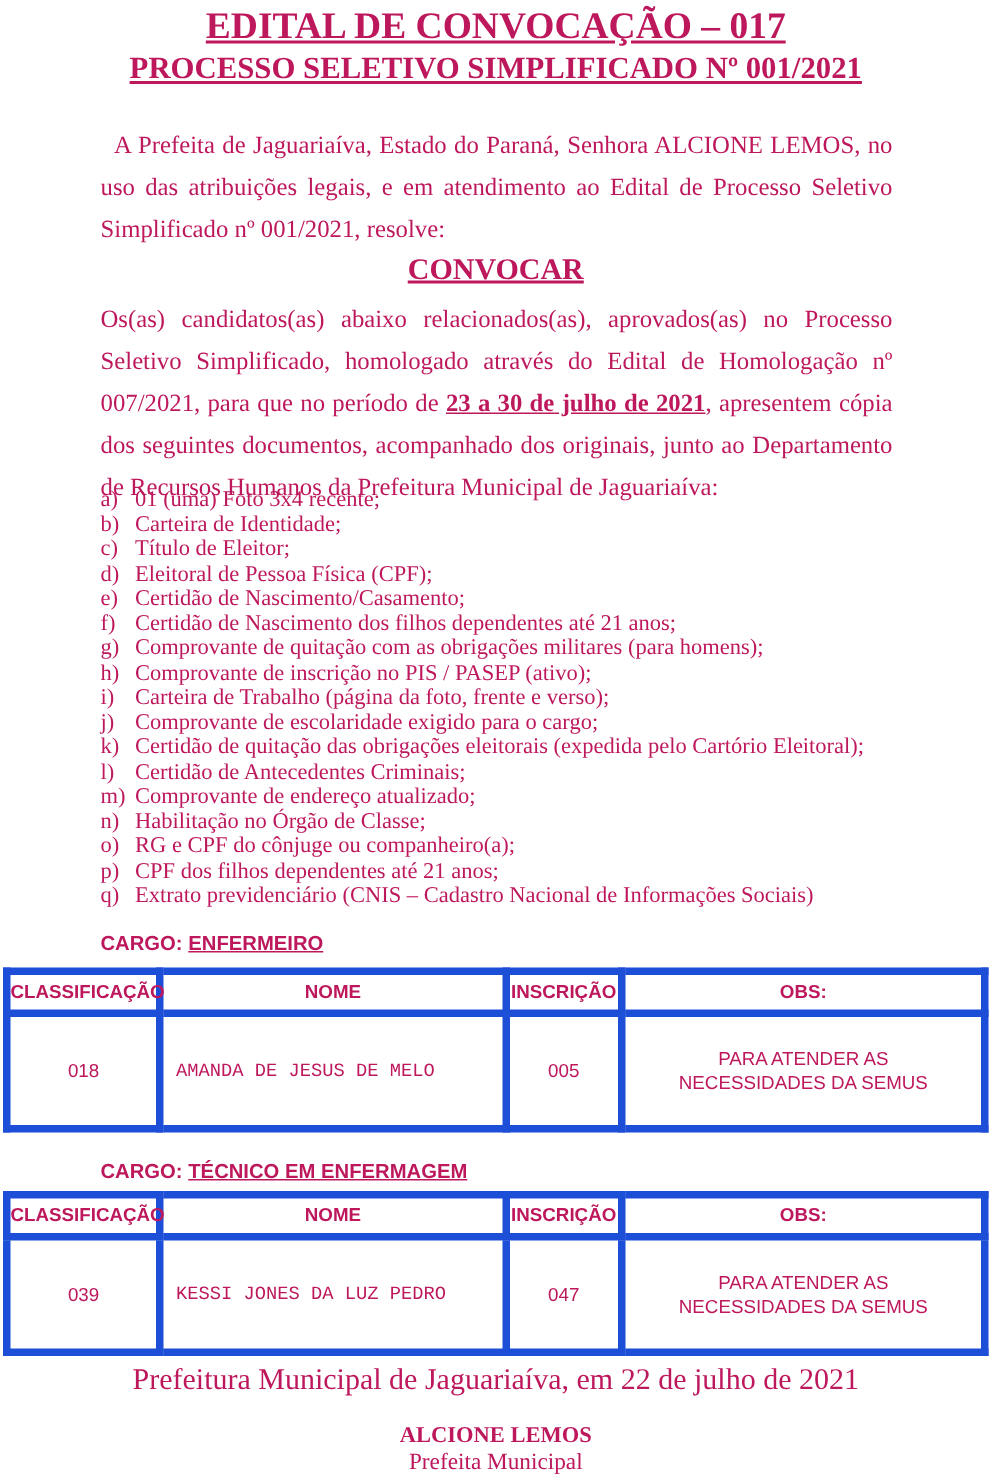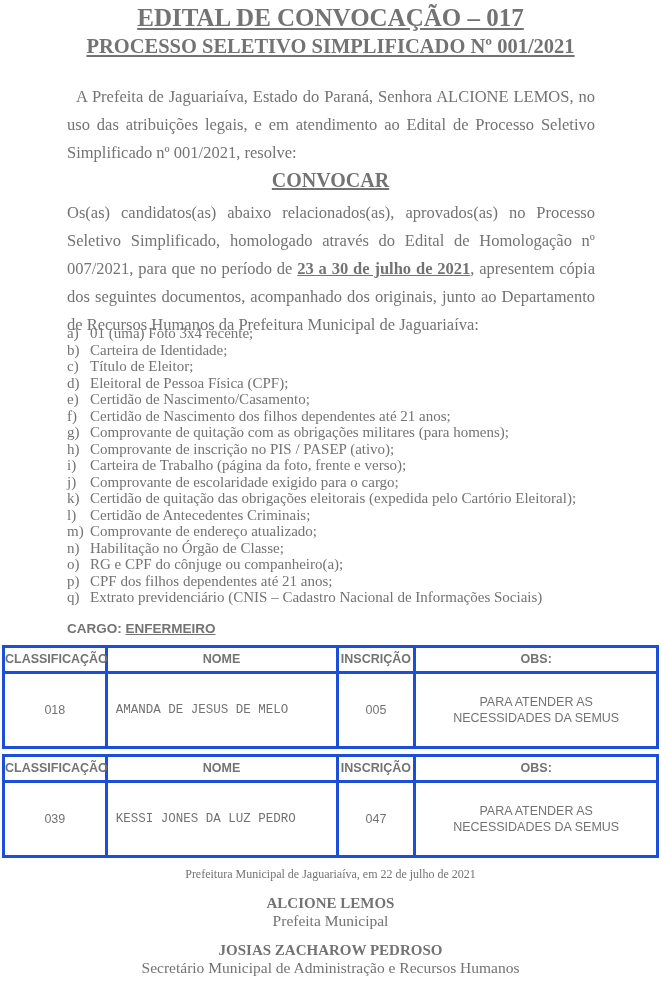--- a/index.html
+++ b/index.html
@@ -1,20 +1,20 @@
 <!DOCTYPE html>
 <html lang="pt"><head>
 <meta charset="utf-8">
 <style>
   html, body { margin: 0; padding: 0; background: #ffffff; }
   .page {
     width: 661px;
     height: 987px;
     background: #ffffff;
-    color: #737373;
+    color: #be185d;
     font-family: "Liberation Serif", serif;
     box-sizing: border-box;
     overflow: hidden;
     position: relative;
   }
   .title1 {
     margin: 3px 0 0 0;
     text-align: center;
     font-size: 25px;
     line-height: 30px;
@@ -67,21 +67,21 @@
   .cargo2 { margin-top: 17px; }
   table.roster {
     width: 657px;
     margin: 8px 0 0 2px;
     border-collapse: collapse;
     table-layout: fixed;
     font-family: "Liberation Sans", sans-serif;
   }
   table.roster.t2 { margin-top: 5px; }
   table.roster th, table.roster td {
-    border: 3px solid #1d4ed8;
+    border: 5px solid #1d4ed8;
     padding: 0;
   }
   table.roster th {
     height: 23px;
     font-size: 12.5px;
     font-weight: bold;
     text-align: center;
   }
   table.roster td {
     height: 72px;
@@ -98,21 +98,21 @@
     padding: 0 18px;
     line-height: 16px;
   }
   col.c-class { width: 15.7%; }
   col.c-name  { width: 35.3%; }
   col.c-insc  { width: 11.9%; }
   col.c-obs   { width: 37.1%; }
   .footer-date {
     margin-top: 7px;
     text-align: center;
-    font-size: 12px;
+    font-size: 20px;
     line-height: 18px;
   }
   .sig { text-align: center; }
   .sig-name {
     margin-top: 10px;
     font-size: 15px;
     line-height: 17px;
     font-weight: bold;
   }
   .sig2 .sig-name { margin-top: 13px; }
@@ -226,20 +226,21 @@
     <tbody>
       <tr>
         <td>018</td>
         <td class="name-cell">AMANDA DE JESUS DE MELO</td>
         <td>005</td>
         <td class="obs-cell">PARA ATENDER AS NECESSIDADES DA SEMUS</td>
       </tr>
     </tbody>
   </table>
 
+  <p class="cargo cargo2"><span>CARGO: </span><span class="cargo-name">TÉCNICO EM ENFERMAGEM</span></p>
 
   <table class="roster t2">
     <colgroup>
         <col class="c-class">
         <col class="c-name">
         <col class="c-insc">
         <col class="c-obs">
       </colgroup>
     <thead>
       <tr>

